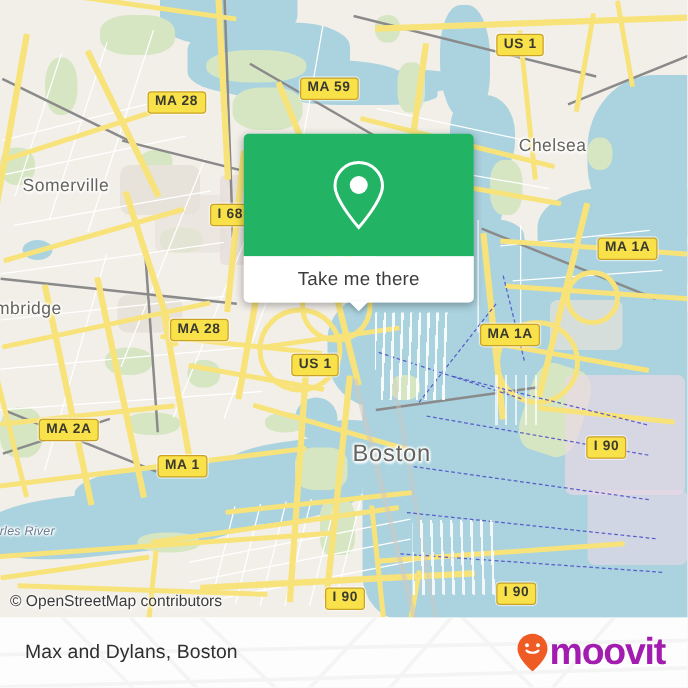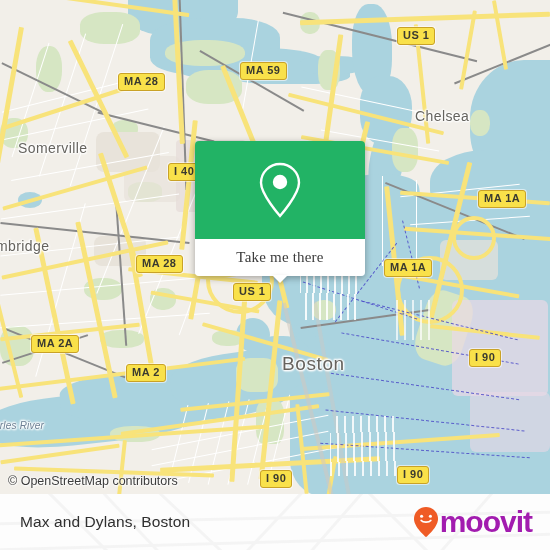--- a/index.html
+++ b/index.html
@@ -52,25 +52,24 @@
       1px 0 2px #fff,-1px 0 2px #fff,0 1px 2px #fff,0 -1px 2px #fff,
       1px 1px 2px #fff,-1px -1px 2px #fff;
     text-align: center;
   }
   .place.city{font-size:19px;letter-spacing:.6px;margin-left:20px;}
   .place.town{font-size:14px;letter-spacing:.4px;}
   .place.river{font-size:10px;font-style:italic;color:#6b7f93;letter-spacing:.2px;}
 
   
   #card{
-    position:absolute;left:195px;top:141px;width:170px;
+    position:absolute;left:195px;top:107px;width:184px;
     border-radius:4px;overflow:visible;
     box-shadow:0 2px 7px rgba(0,0,0,.33);
     z-index:40;
-    font-family:Liberation Serif, serif;
   }
   #card-top{
     background:#22b365;height:98px;border-radius:4px 4px 0 0;
     display:flex;align-items:center;justify-content:center;
   }
   #card-btn{
     background:#ffffff;height:37px;border-radius:0 0 4px 4px;
     display:flex;align-items:center;justify-content:center;
     color:#3b3b3b;font-size:15px;letter-spacing:.2px;
     cursor:pointer;position:relative;
@@ -298,27 +297,27 @@
       background:repeating-linear-gradient(92deg,#ffffff 0 2px,transparent 2px 7px);opacity:.9;"></div>
     <div style="position:absolute;left:330px;top:416px;width:70px;height:60px;
       background:repeating-linear-gradient(88deg,#ffffff 0 2px,transparent 2px 8px);opacity:.85;"></div>
     <div style="position:absolute;left:396px;top:300px;width:40px;height:40px;
       background:repeating-linear-gradient(90deg,#ffffff 0 2px,transparent 2px 8px);opacity:.7;"></div>
 
     <div>
         <div class="shield" style="left: 118px; top: 73px;">MA 28</div>
         <div class="shield" style="left: 240px; top: 62px;">MA 59</div>
         <div class="shield" style="left: 397px; top: 27px;">US 1</div>
-        <div class="shield" style="left: 168px; top: 163px;">I 40</div>
+        <div class="shield" style="left: 168px; top: 163px;">I 68</div>
         <div class="shield" style="left: 136px; top: 255px;">MA 28</div>
         <div class="shield" style="left: 233px; top: 283px;">US 1</div>
         <div class="shield" style="left: 478px; top: 190px;">MA 1A</div>
         <div class="shield" style="left: 384px; top: 259px;">MA 1A</div>
         <div class="shield" style="left: 31px; top: 335px;">MA 2A</div>
-        <div class="shield" style="left: 126px; top: 364px;">MA 2</div>
+        <div class="shield" style="left: 126px; top: 364px;">MA 1</div>
         <div class="shield" style="left: 469px; top: 349px;">I 90</div>
         <div class="shield" style="left: 397px; top: 466px;">I 90</div>
         <div class="shield" style="left: 260px; top: 470px;">I 90</div>
       </div>
 
     <div>
         <div class="place town" style="left: 18px; top: 140px;">Somerville</div>
         <div class="place town" style="left: 415px; top: 108px;">Chelsea</div>
         <div class="place town" style="left: -4px; top: 238px;">mbridge</div>
         <div class="place city" style="left: 262px; top: 353px;">Boston</div>

